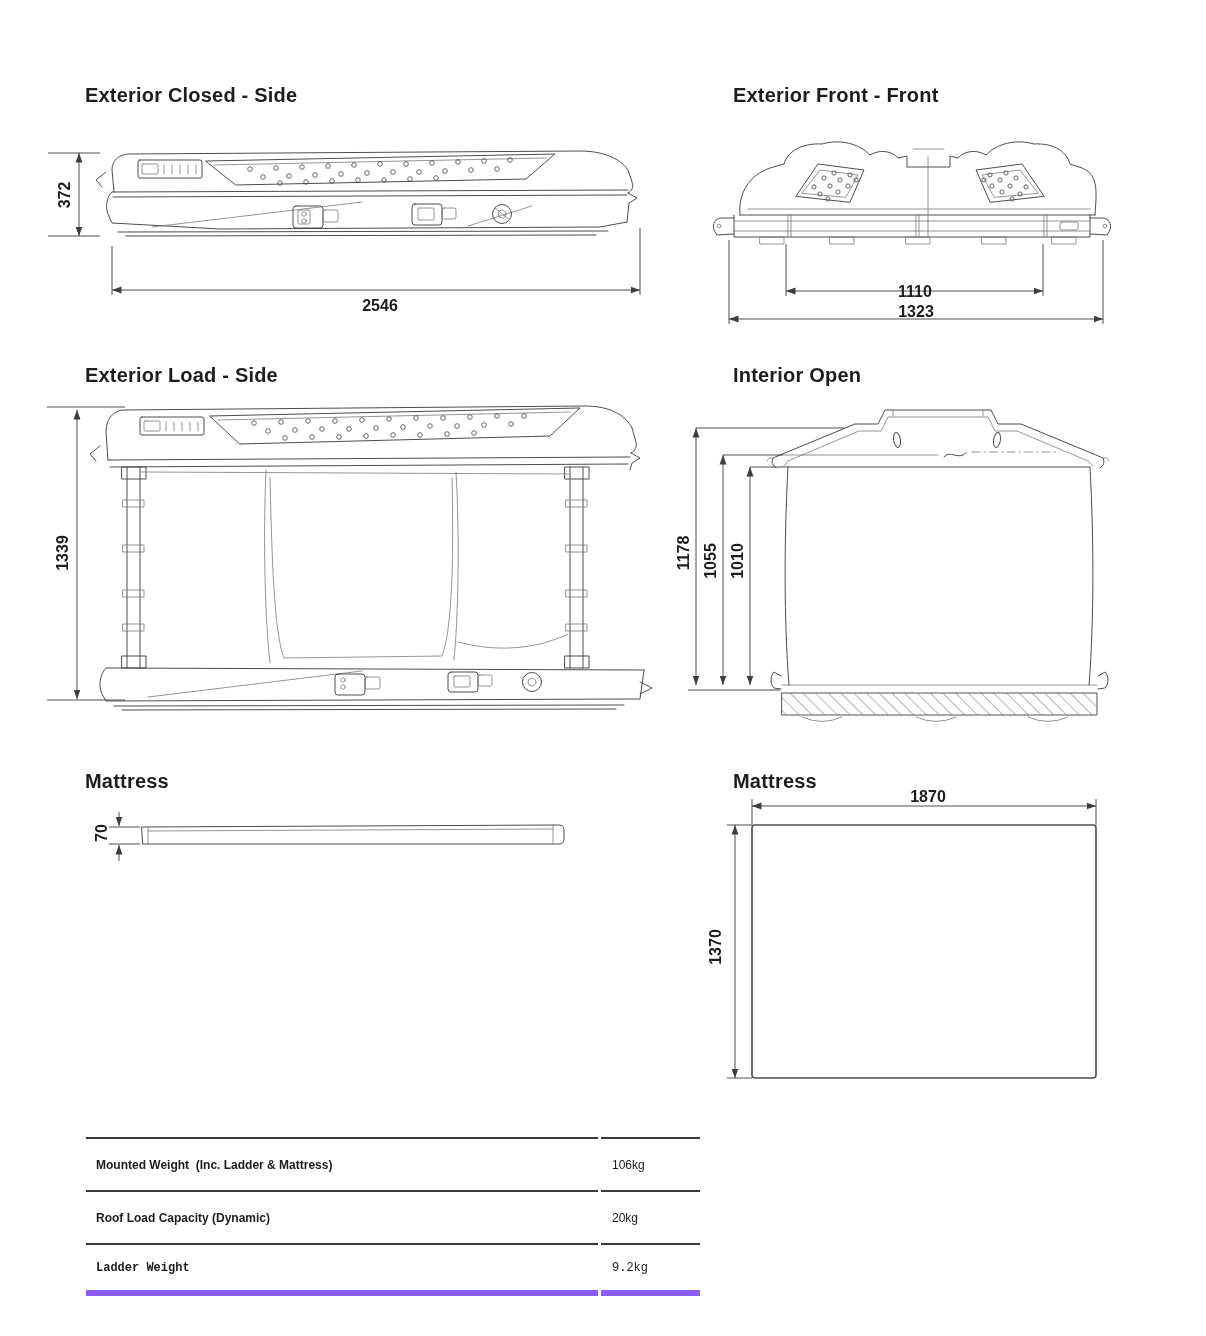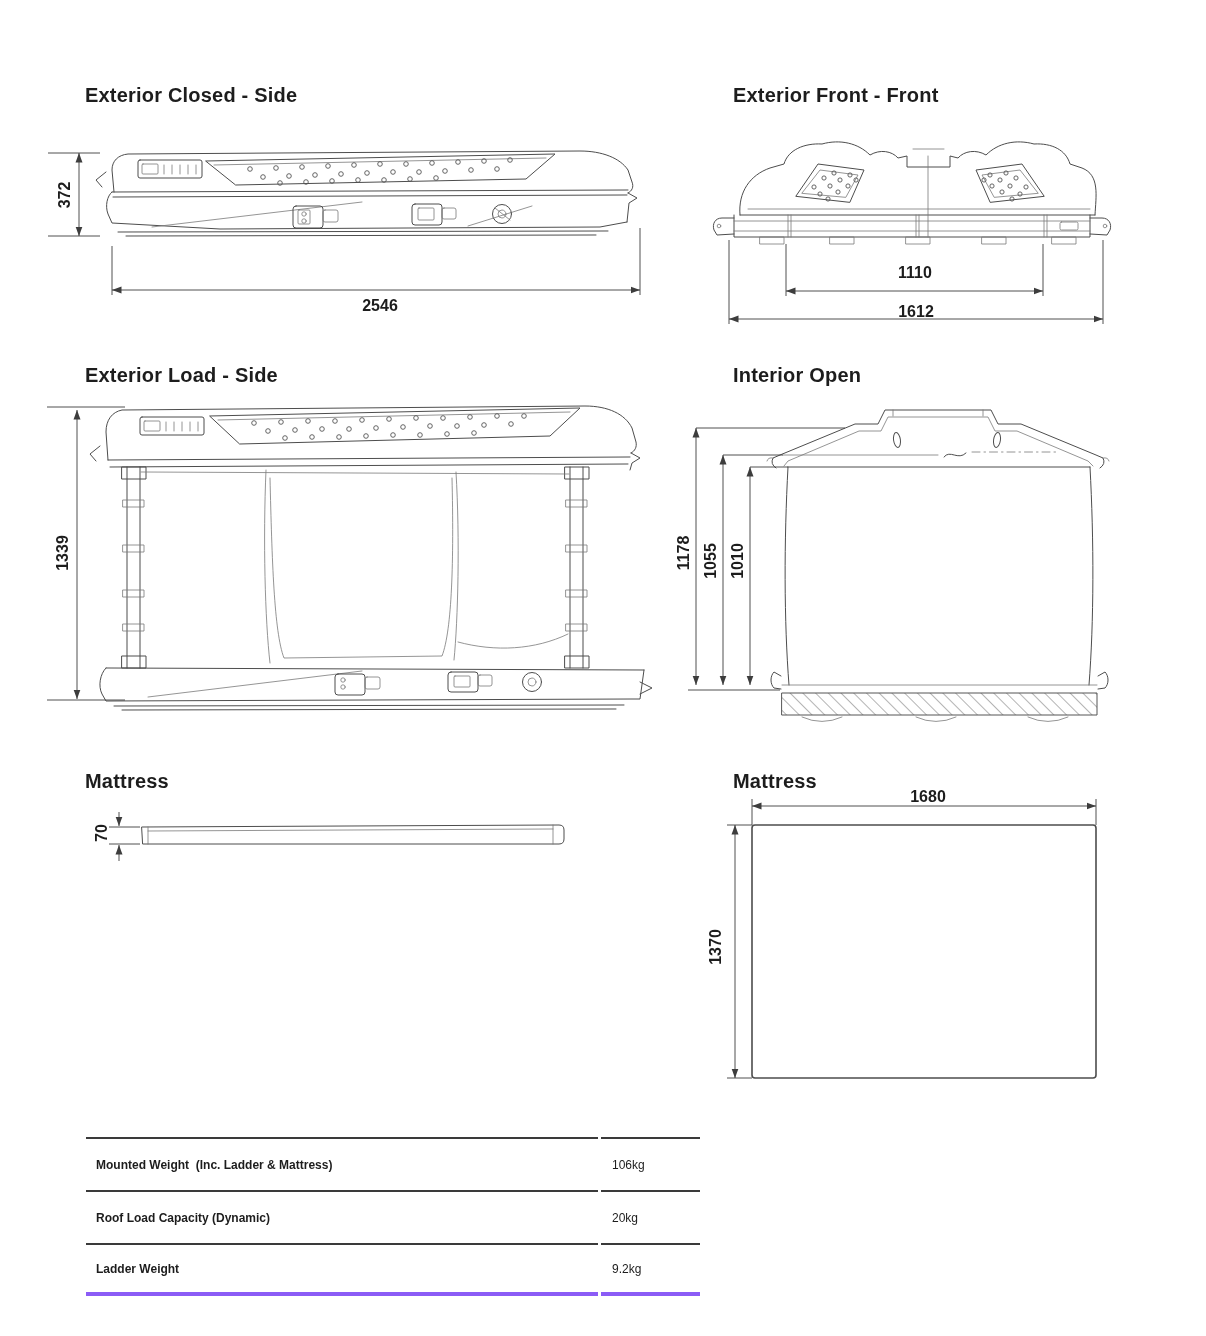--- a/index.html
+++ b/index.html
@@ -10,21 +10,21 @@
   .dim{position:absolute;font-size:16px;font-weight:700;color:#1d1d1d;white-space:nowrap;
        transform:translate(-50%,-50%);}
   .dim.v{transform:translate(-50%,-50%) rotate(-90deg);}
   .ln{fill:none;stroke:#4d4d4d;stroke-width:1;stroke-linejoin:round;stroke-linecap:round;}
   .ln2{fill:none;stroke:#7a7a7a;stroke-width:.8;stroke-linejoin:round;stroke-linecap:round;}
   .dimln{fill:none;stroke:#3d3d3d;stroke-width:.9;}
   .thick{stroke-width:1.6;}
   .spec-table{position:absolute;left:86px;top:1137px;width:614px;}
   .spec-row{display:flex;gap:3px;height:53px;}
   .spec-row .cell{border-top:2px solid #3a3a3a;display:flex;align-items:center;font-size:12px;}
-  .spec-row:last-child .cell{border-bottom:4px solid #8b5cf6;}
+  .spec-row:last-child .cell{border-bottom:6px solid #8b5cf6;font-family:Liberation Mono, monospace;}
   .cell.label{width:502px;padding-left:10px;font-weight:700;white-space:pre;}
   .cell.value{flex:1;padding-left:11px;font-weight:400;}
 </style>
 </head>
 <body>
 
 <div class="page">
 
   <div class="sec-title" style="left:85px;top:84px">Exterior Closed - Side</div>
   <div class="sec-title" style="left:733px;top:84px">Exterior Front - Front</div>
@@ -160,22 +160,22 @@
         <use href="#d2" x="292" y="56"></use>
         <use href="#d2" x="284" y="50"></use>
     </g>
     <g class="dimln">
       <line x1="86" y1="161" x2="343" y2="161" marker-start="url(#a2)" marker-end="url(#a2)"></line>
       <path d="M86,114 L86,166 M343,114 L343,166"></path>
       <line x1="29" y1="189" x2="403" y2="189" marker-start="url(#a2)" marker-end="url(#a2)"></line>
       <path d="M29,110 L29,194 M403,110 L403,194"></path>
     </g>
   </svg>
-  <span class="dim" style="left:915px;top:273px">1110</span>
-  <span class="dim" style="left:916px;top:312px">1612</span>
+  <span class="dim" style="left:915px;top:292px">1110</span>
+  <span class="dim" style="left:916px;top:312px">1323</span>
 
   <svg class="fig" style="left:40px;top:360px" width="660" height="370" viewBox="0 0 660 370">
     <defs>
       <marker id="a3" markerUnits="userSpaceOnUse" markerWidth="10" markerHeight="8" refX="9.5" refY="4" orient="auto-start-reverse">
         <path d="M0,0.5L9.5,4L0,7.5Z" fill="#3d3d3d"></path>
         </marker>
       <circle id="d3" r="2.3" fill="none" stroke="#555" stroke-width=".9"></circle>
     </defs>
     <g class="ln">
       <path d="M68,100 L66,72 C66,60 72,52 82,50 L545,46 C568,46 585,54 592,68 L596,82 C597,87 595,91 591,93"></path>
@@ -321,21 +321,21 @@
         </marker>
     </defs>
     <rect x="52" y="45" width="344" height="253" rx="3" class="ln thick"></rect>
     <g class="dimln">
       <line x1="52" y1="26" x2="396" y2="26" marker-start="url(#a6)" marker-end="url(#a6)"></line>
       <path d="M52,19 L52,45 M396,19 L396,45"></path>
       <line x1="35" y1="45" x2="35" y2="298" marker-start="url(#a6)" marker-end="url(#a6)"></line>
       <path d="M27,45 L52,45 M27,298 L52,298"></path>
     </g>
   </svg>
-  <span class="dim" style="left:928px;top:797px">1680</span>
+  <span class="dim" style="left:928px;top:797px">1870</span>
   <span class="dim v" style="left:716px;top:947px">1370</span>
 
   <div class="spec-table">
     <div class="spec-row">
       <div class="cell label">Mounted Weight  (Inc. Ladder &amp; Mattress)</div>
       <div class="cell value">106kg</div>
     </div>
     <div class="spec-row">
       <div class="cell label">Roof Load Capacity (Dynamic)</div>
       <div class="cell value">20kg</div>

